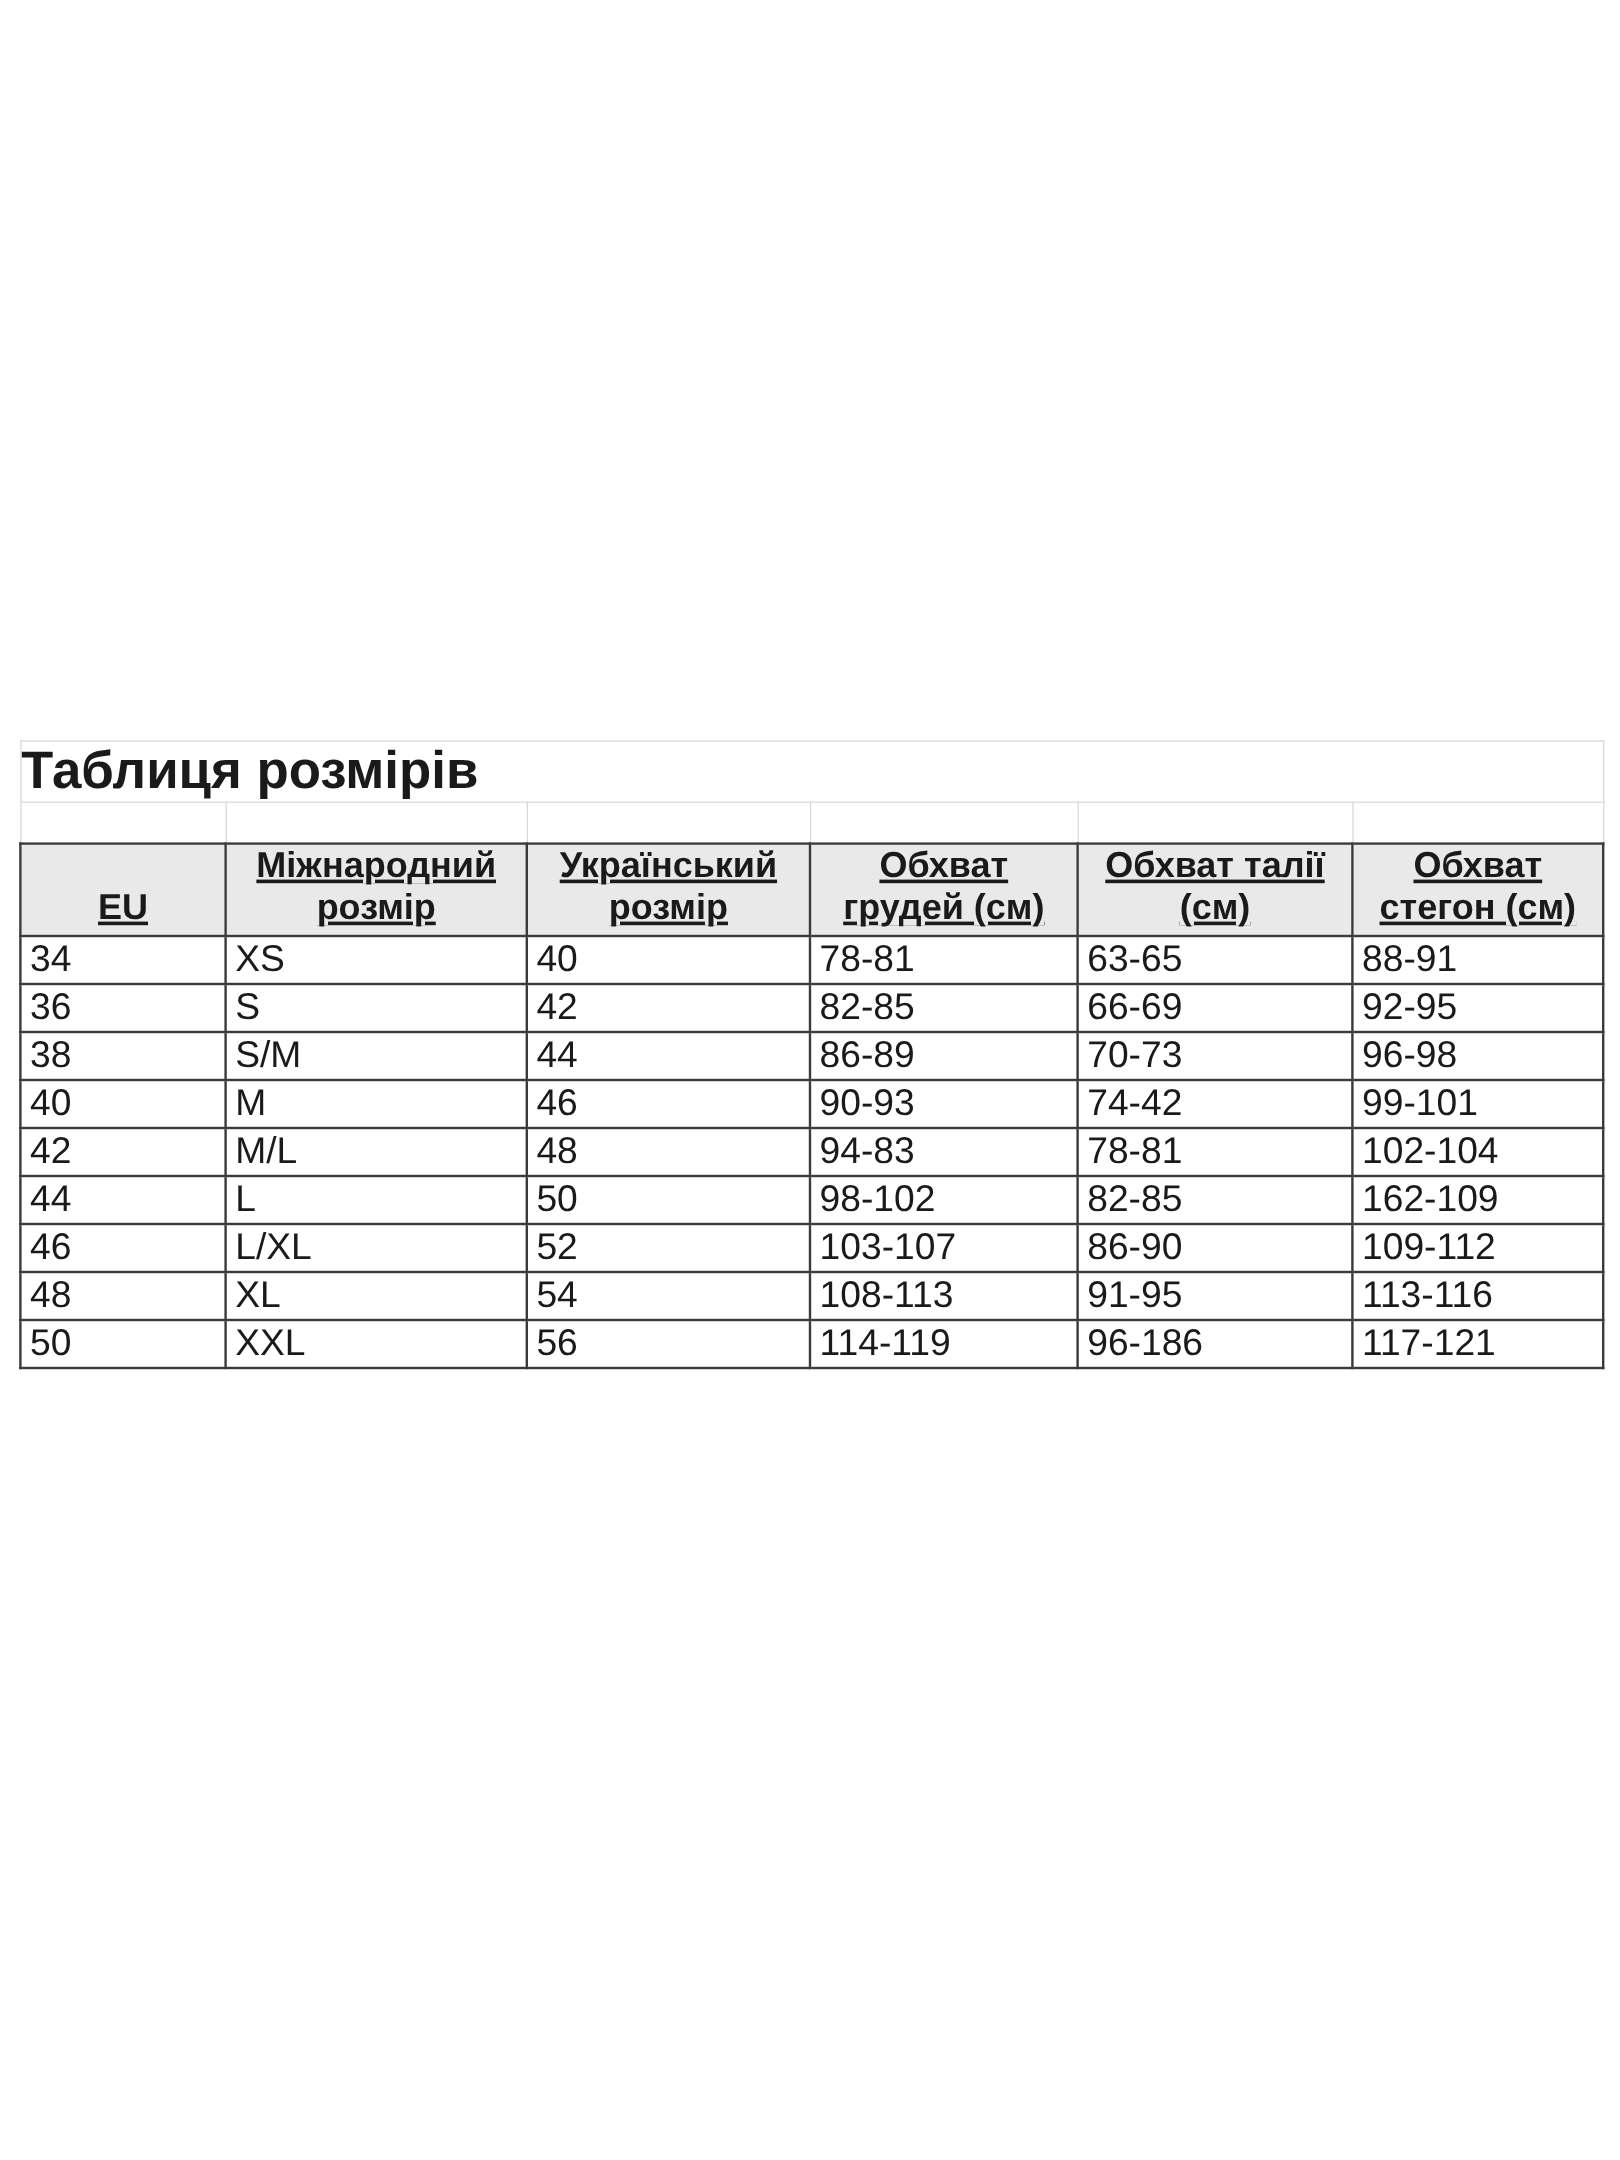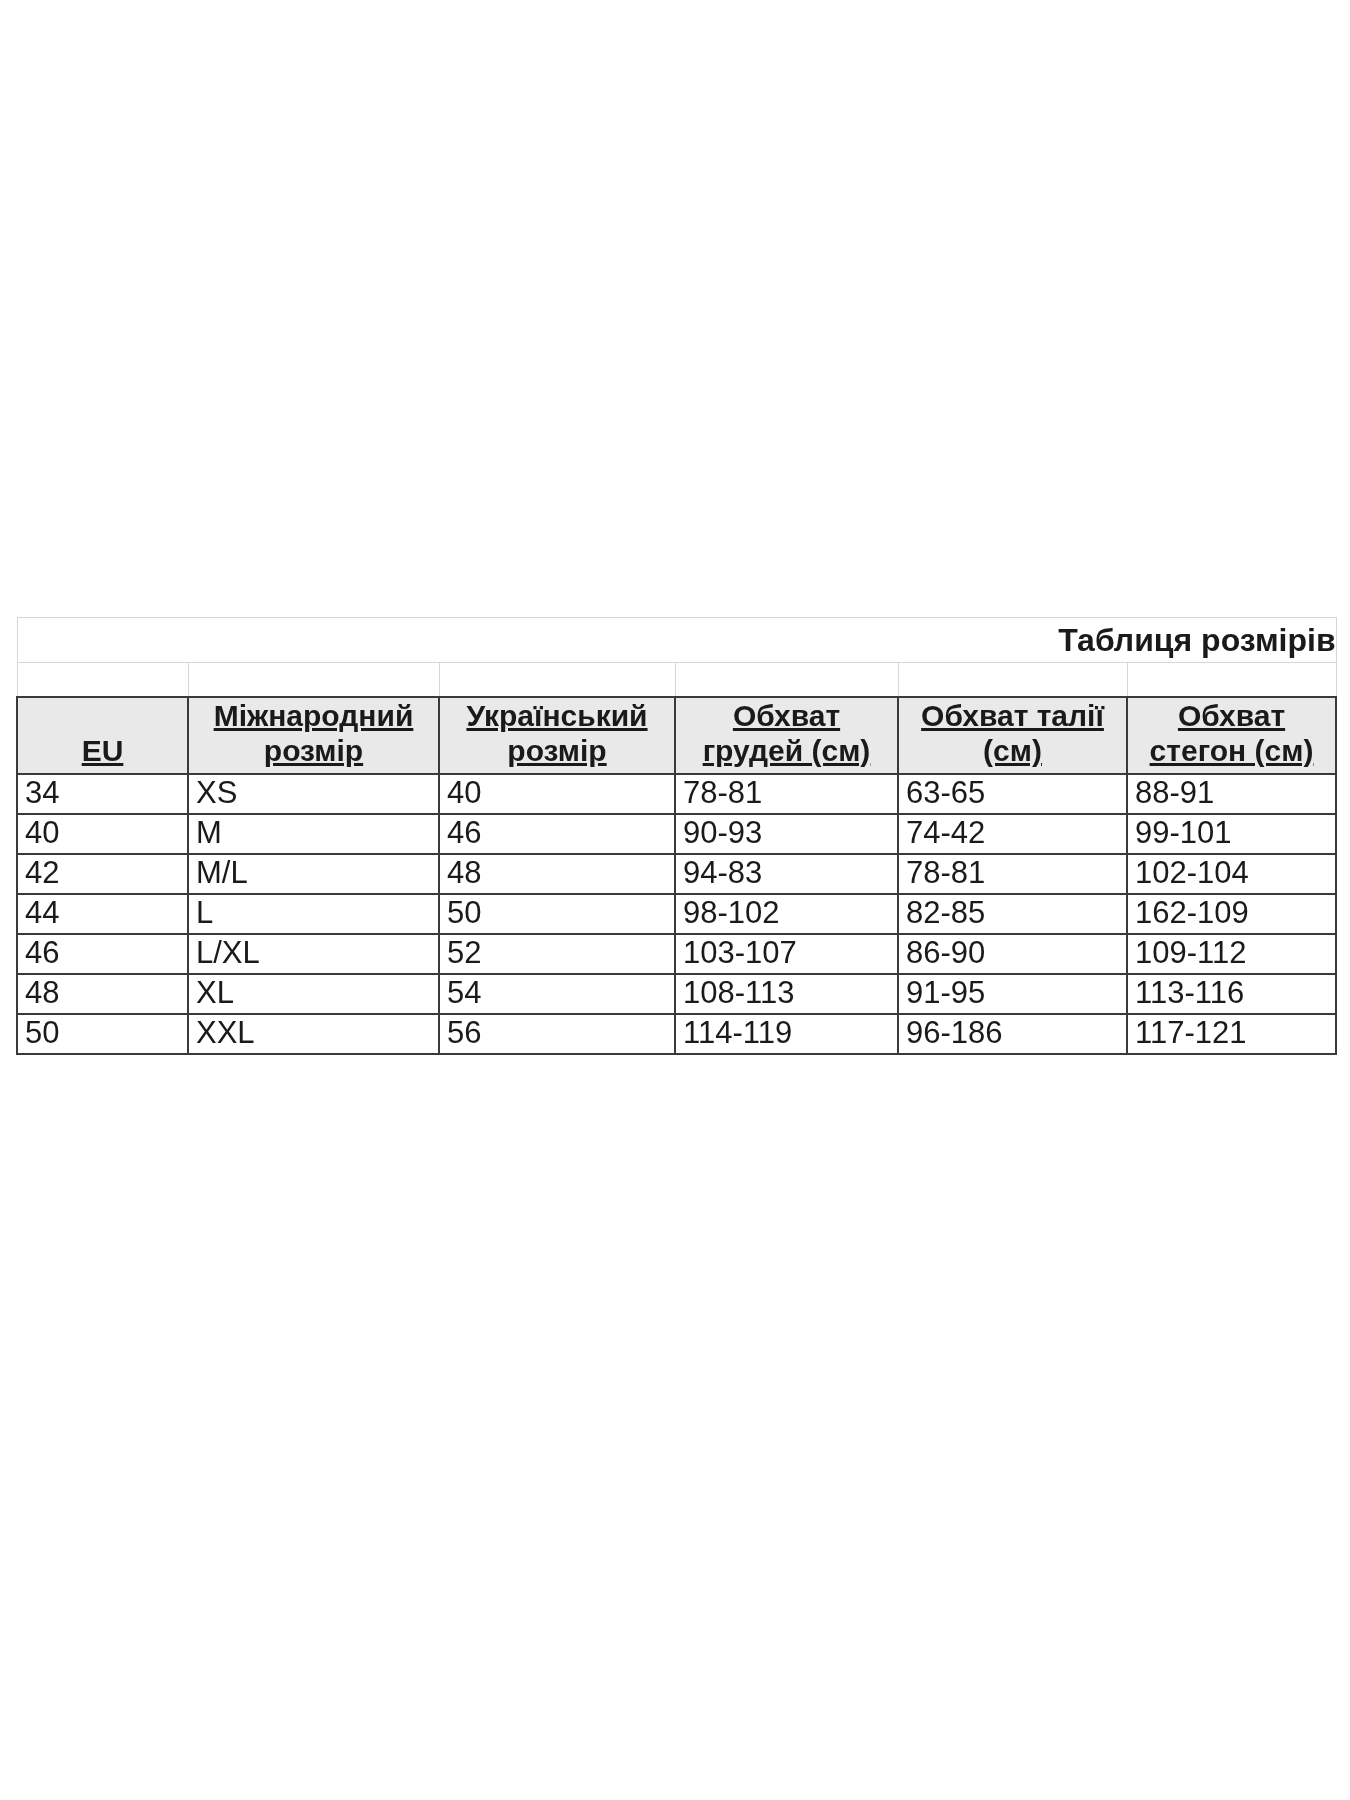--- a/index.html
+++ b/index.html
@@ -28,24 +28,24 @@
     left: 16px;
     top: 617px;
     width: 1319px;
     border-collapse: collapse;
     table-layout: fixed;
   }
   
   td.title-cell {
     border: 1px solid var(--grid-light, #d6d6d6);
     height: 45px;
-    text-align: right;
+    text-align: left;
     vertical-align: middle;
     font-weight: bold;
-    font-size: 32px;
+    font-size: 44px;
     padding: 0;
     overflow: hidden;
     white-space: nowrap;
   }
   
   tr.spacer-row td {
     border: 1px solid var(--grid-light, #d6d6d6);
     height: 34px;
     padding: 0;
   }
@@ -131,20 +131,36 @@
 
     <tr class="data-row">
       <td>34</td>
       <td>XS</td>
       <td>40</td>
       <td>78-81</td>
       <td>63-65</td>
       <td>88-91</td>
     </tr>
     <tr class="data-row">
+      <td>36</td>
+      <td>S</td>
+      <td>42</td>
+      <td>82-85</td>
+      <td>66-69</td>
+      <td>92-95</td>
+    </tr>
+    <tr class="data-row">
+      <td>38</td>
+      <td>S/M</td>
+      <td>44</td>
+      <td>86-89</td>
+      <td>70-73</td>
+      <td>96-98</td>
+    </tr>
+    <tr class="data-row">
       <td>40</td>
       <td>M</td>
       <td>46</td>
       <td>90-93</td>
       <td>74-42</td>
       <td>99-101</td>
     </tr>
     <tr class="data-row">
       <td>42</td>
       <td>M/L</td>

